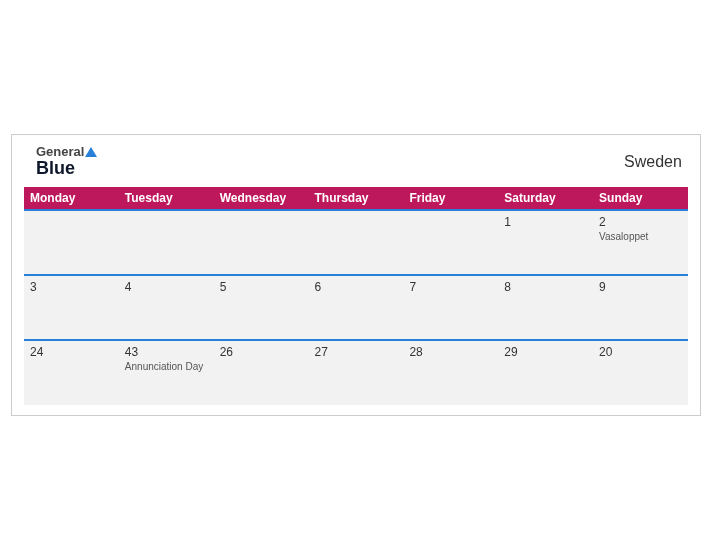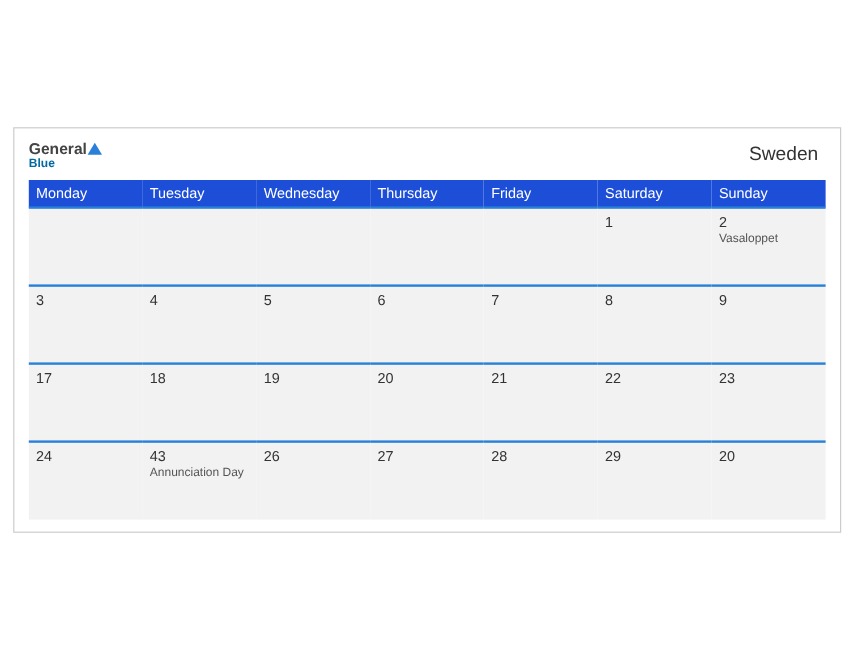--- a/index.html
+++ b/index.html
@@ -16,20 +16,21 @@
       width: 690px;
       background: #fff;
       border: 1px solid #ccc;
       padding: 10px 12px 10px 12px;
     }
     .header {
       display: flex;
       align-items: center;
       justify-content: space-between;
       margin-bottom: 8px;
+      margin-left: 12px;
     }
     .logo {
       display: flex;
       flex-direction: column;
       line-height: 1.1;
     }
     .title {
       font-size: 28px;
       font-weight: normal;
       color: #333;
@@ -40,24 +41,24 @@
       font-size: 16px;
       color: #333;
       text-align: center;
       min-width: 70px;
     }
     .calendar-table {
       width: 100%;
       border-collapse: collapse;
     }
     .calendar-table thead tr th {
-      background-color: #1d4ed8;
+      background-color: #be185d;
       color: #fff;
       font-size: 12px;
-      font-weight: normal;
+      font-weight: bold;
       padding: 4px 6px;
       text-align: left;
       border: none;
     }
     .calendar-table tbody tr {
       border-top: 2px solid #2980d9;
     }
     .calendar-table tbody tr td {
       background-color: #f2f2f2;
       vertical-align: top;
@@ -92,23 +93,23 @@
     .logo-triangle {
       display: inline-block;
       width: 0;
       height: 0;
       border-left: 6px solid transparent;
       border-right: 6px solid transparent;
       border-bottom: 10px solid #2980d9;
       margin: 0 1px;
     }
     .logo-text-blue {
-      font-size: 10px;
+      font-size: 18px;
       font-weight: bold;
-      color: #0369a1;
+      color: #0f172a;
     }
   </style>
 </head>
 <body>
 
 <div class="calendar-container">
   <div class="header">
     <div class="logo">
       <div class="logo-row">
         <span class="logo-text-general">General</span>
@@ -166,43 +167,20 @@
           </td>
           <td>
             <span class="day-number">8</span>
           </td>
           <td>
             <span class="day-number">9</span>
           </td>
         </tr>
         <tr>
           <td>
-            <span class="day-number">17</span>
-          </td>
-          <td>
-            <span class="day-number">18</span>
-          </td>
-          <td>
-            <span class="day-number">19</span>
-          </td>
-          <td>
-            <span class="day-number">20</span>
-          </td>
-          <td>
-            <span class="day-number">21</span>
-          </td>
-          <td>
-            <span class="day-number">22</span>
-          </td>
-          <td>
-            <span class="day-number">23</span>
-          </td>
-        </tr>
-        <tr>
-          <td>
             <span class="day-number">24</span>
           </td>
           <td>
             <span class="day-number">43</span>
             <span class="day-event">Annunciation Day</span>
           </td>
           <td>
             <span class="day-number">26</span>
           </td>
           <td>

